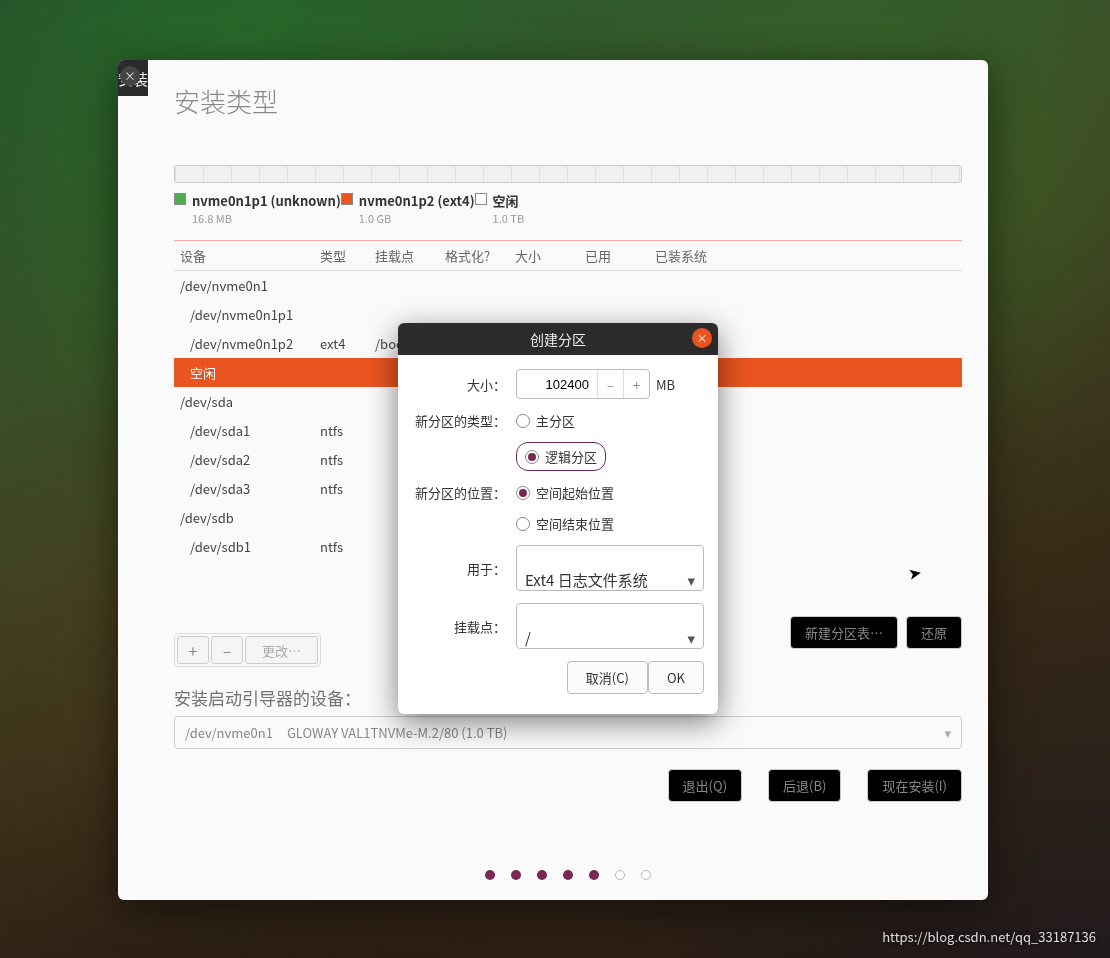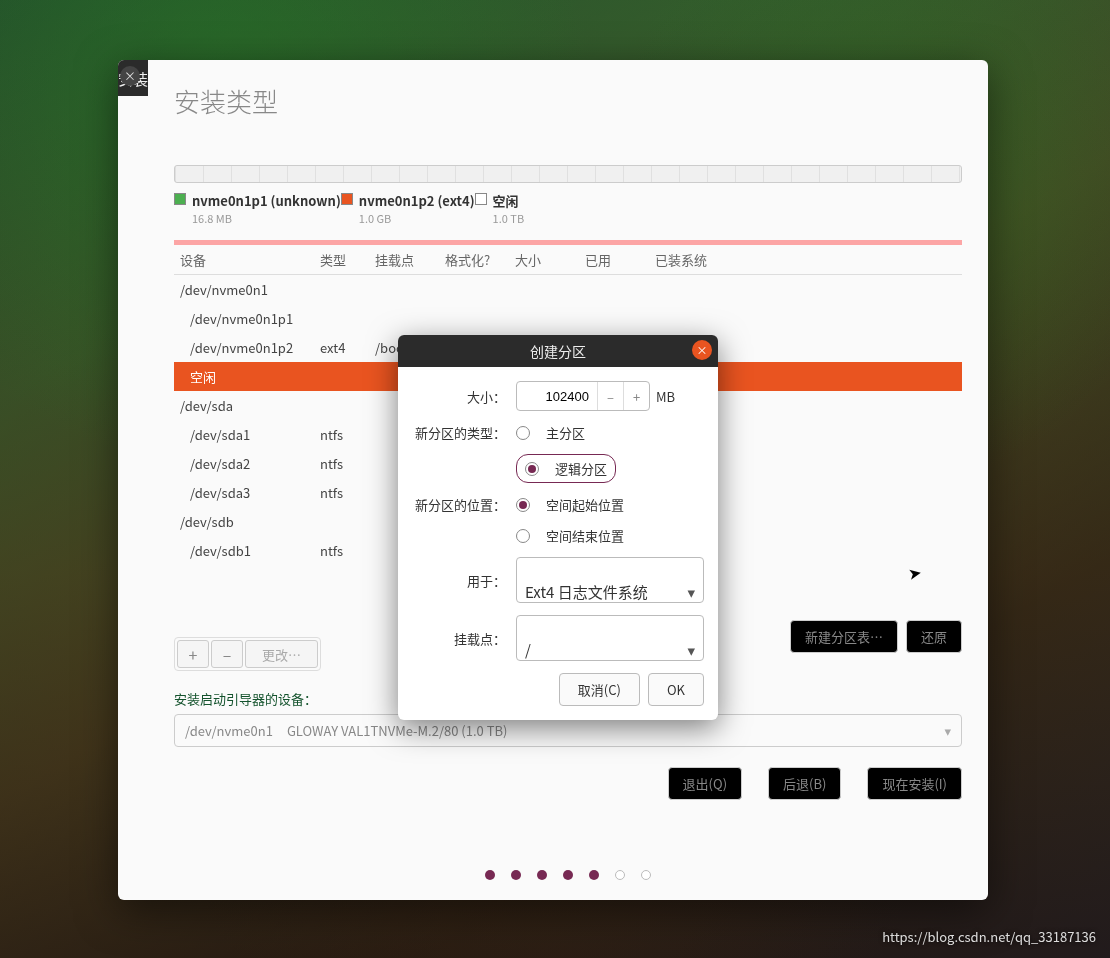--- a/index.html
+++ b/index.html
@@ -61,21 +61,21 @@
   }
 
   .legend { display: flex; font-size: 13px; color: #333; margin-bottom: 14px; flex-wrap: wrap;}
   .legend .item { display: flex; align-items: flex-start; gap: 6px; }
   .legend .sw { width: 12px; height: 12px; border: 1px solid #888; margin-top: 2px; flex-shrink: 0;}
   .legend .sw.green { background: #4caf50; }
   .legend .sw.orange{ background: #e95420; }
   .legend .sw.empty { background: #fff; }
   .legend .sub { display: block; font-size: 11px; color: #999; }
 
-  .table-wrap { border-top: 5px solid #fca5a5; }
+  .table-wrap { border-top: 1px solid #fca5a5; }
   .thead, .trow {
     display: grid;
     grid-template-columns: 140px 55px 70px 70px 70px 70px 1fr;
     align-items: center;
     font-size: 13px;
     padding: 5px 6px;
   }
   .thead { color: #666; border-bottom: 1px solid #ddd; }
   .trow { color: #444; }
   .trow.sel { background: #e95420; color: #fff; }
@@ -93,78 +93,78 @@
     border-radius: 3px; color: #888; font-size: 16px;
   }
   .tb-buttons .wide { width: auto; padding: 0 16px; font-size: 13px; color: #aaa; }
   .tb-right { margin-left: auto; display: flex; gap: 8px; }
   .tb-row { display: flex; align-items: center; margin-top: 36px; width: 100%; gap: 10px;}
   .btn {
     border: 1px solid #ccc; background: #000000; color: #888;
     padding: 6px 14px; border-radius: 4px; font-size: 13px;
   }
 
-  .label-boot { font-size: 13px; color: #14532d; margin-top: 18px; }
+  .label-boot { font-size: 17px; color: #737373; margin-top: 18px; }
   .boot-select {
     margin-top: 6px;
     border: 1px solid #ccc; border-radius: 4px;
     padding: 6px 10px; font-size: 13px; color: #888;
     display: flex; gap: 14px; align-items: center;
     position: relative;
   }
   .boot-select::after { content: "▾"; position: absolute; right: 10px; color: #aaa; }
 
   .footer-btns { margin-top: 20px; display: flex; justify-content: flex-end; gap: 26px;}
 
   .dots { margin-top: auto; padding-top: 30px; display: flex; justify-content: center; gap: 16px;}
   .dot { width: 10px; height: 10px; border-radius: 50%; background: #772953; }
   .dot.e { background: #fff; border: 1px solid #bbb; }
 
   
   .modal {
     position: absolute;
-    left: 398px; top: 335px;
+    left: 398px; top: 323px;
     width: 320px;
     background: #fff;
     border-radius: 6px;
     box-shadow: 0 8px 30px rgba(0,0,0,0.5);
     z-index: 5;
     overflow: hidden;
   }
   .modal .mtitle {
     background: #2b2b2b; color: #eee; height: 32px;
     display: flex; align-items: center; justify-content: center;
     position: relative; font-size: 14px;
   }
   .modal .mclose { position: absolute; right: 6px; top: 5px;
     width: 20px; height: 20px; border-radius: 50%; background: #e95420; color: #fff;
     display: flex; align-items: center; justify-content: center; font-size: 11px;}
-  .modal .mbody { padding: 14px 14px 14px 14px; }
+  .modal .mbody { padding: 14px 14px 20px 14px; }
   .mrow { display: flex; align-items: center; margin-bottom: 12px; font-size: 13px; color: #333;}
   .mrow .mlab { width: 104px; text-align: right; padding-right: 10px; color: #333;}
   .mrow .mctl { flex: 1; display: flex; align-items: center; gap: 6px; }
   .spin {
     display: flex; align-items: center;
     border: 1px solid #bbb; border-radius: 4px; height: 30px;
   }
   .spin input { border: none; width: 80px; text-align: right; padding: 0 8px; font-size: 13px; outline: none;}
   .spin .pm { width: 26px; height: 100%; border-left: 1px solid #ddd; display: flex; align-items: center; justify-content: center; color: #888;}
   .radio {
-    display: inline-flex; align-items: center; gap: 16px; font-size: 13px;
+    display: inline-flex; align-items: center; gap: 6px; font-size: 13px;
   }
   .radio .rb { width: 14px; height: 14px; border: 1px solid #888; border-radius: 50%; display: inline-flex; align-items: center; justify-content: center;}
   .radio.sel .rb::after { content: ""; width: 8px; height: 8px; background: #772953; border-radius: 50%; }
   .radio.sel.boxed { border: 1px solid #772953; border-radius: 12px; padding: 4px 8px;}
   .msel {
     border: 1px solid #bbb; border-radius: 4px; height: 46px; flex: 1;
     display: flex; align-items: flex-end; padding: 0 8px; position: relative;
     font-size: 15px; color: #333;
   }
   .msel::after { content: "▾"; position: absolute; right: 8px; color: #555;}
-  .mbtns { display: flex; justify-content: flex-end; gap: 8px; margin-top: 10px;}
+  .mbtns { display: flex; justify-content: flex-end; margin-top: 10px;}
   .mbtn { border: 1px solid #bbb; background: #fafafa; border-radius: 4px; padding: 6px 18px; font-size: 13px; color: #333;}
 
   .watermark {
     position: absolute; right: 14px; bottom: 12px;
     color: rgba(255,255,255,0.85); font-size: 13px;
     z-index: 10; text-shadow: 0 0 4px rgba(0,0,0,0.8);
   }
 
   .cursor {
     position: absolute; left: 908px; top: 560px; z-index: 6;

